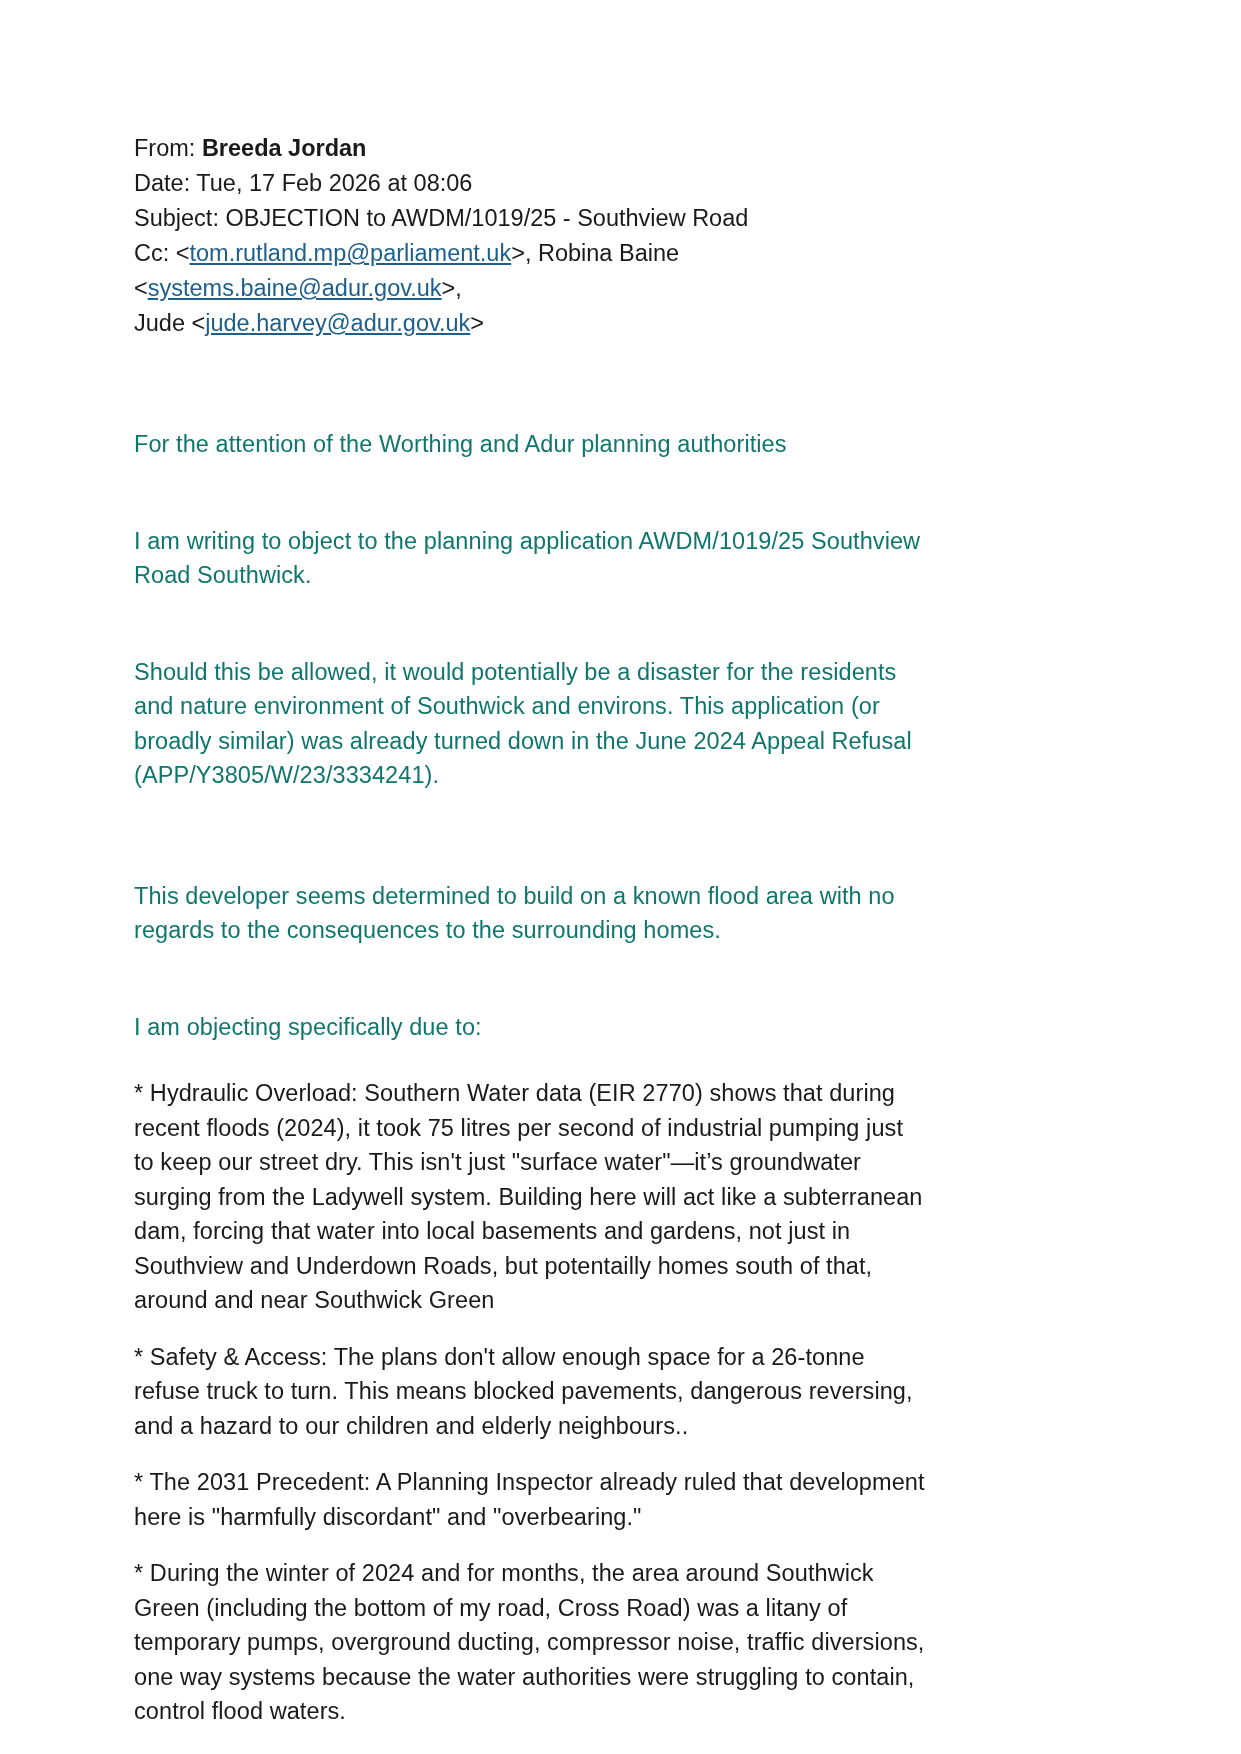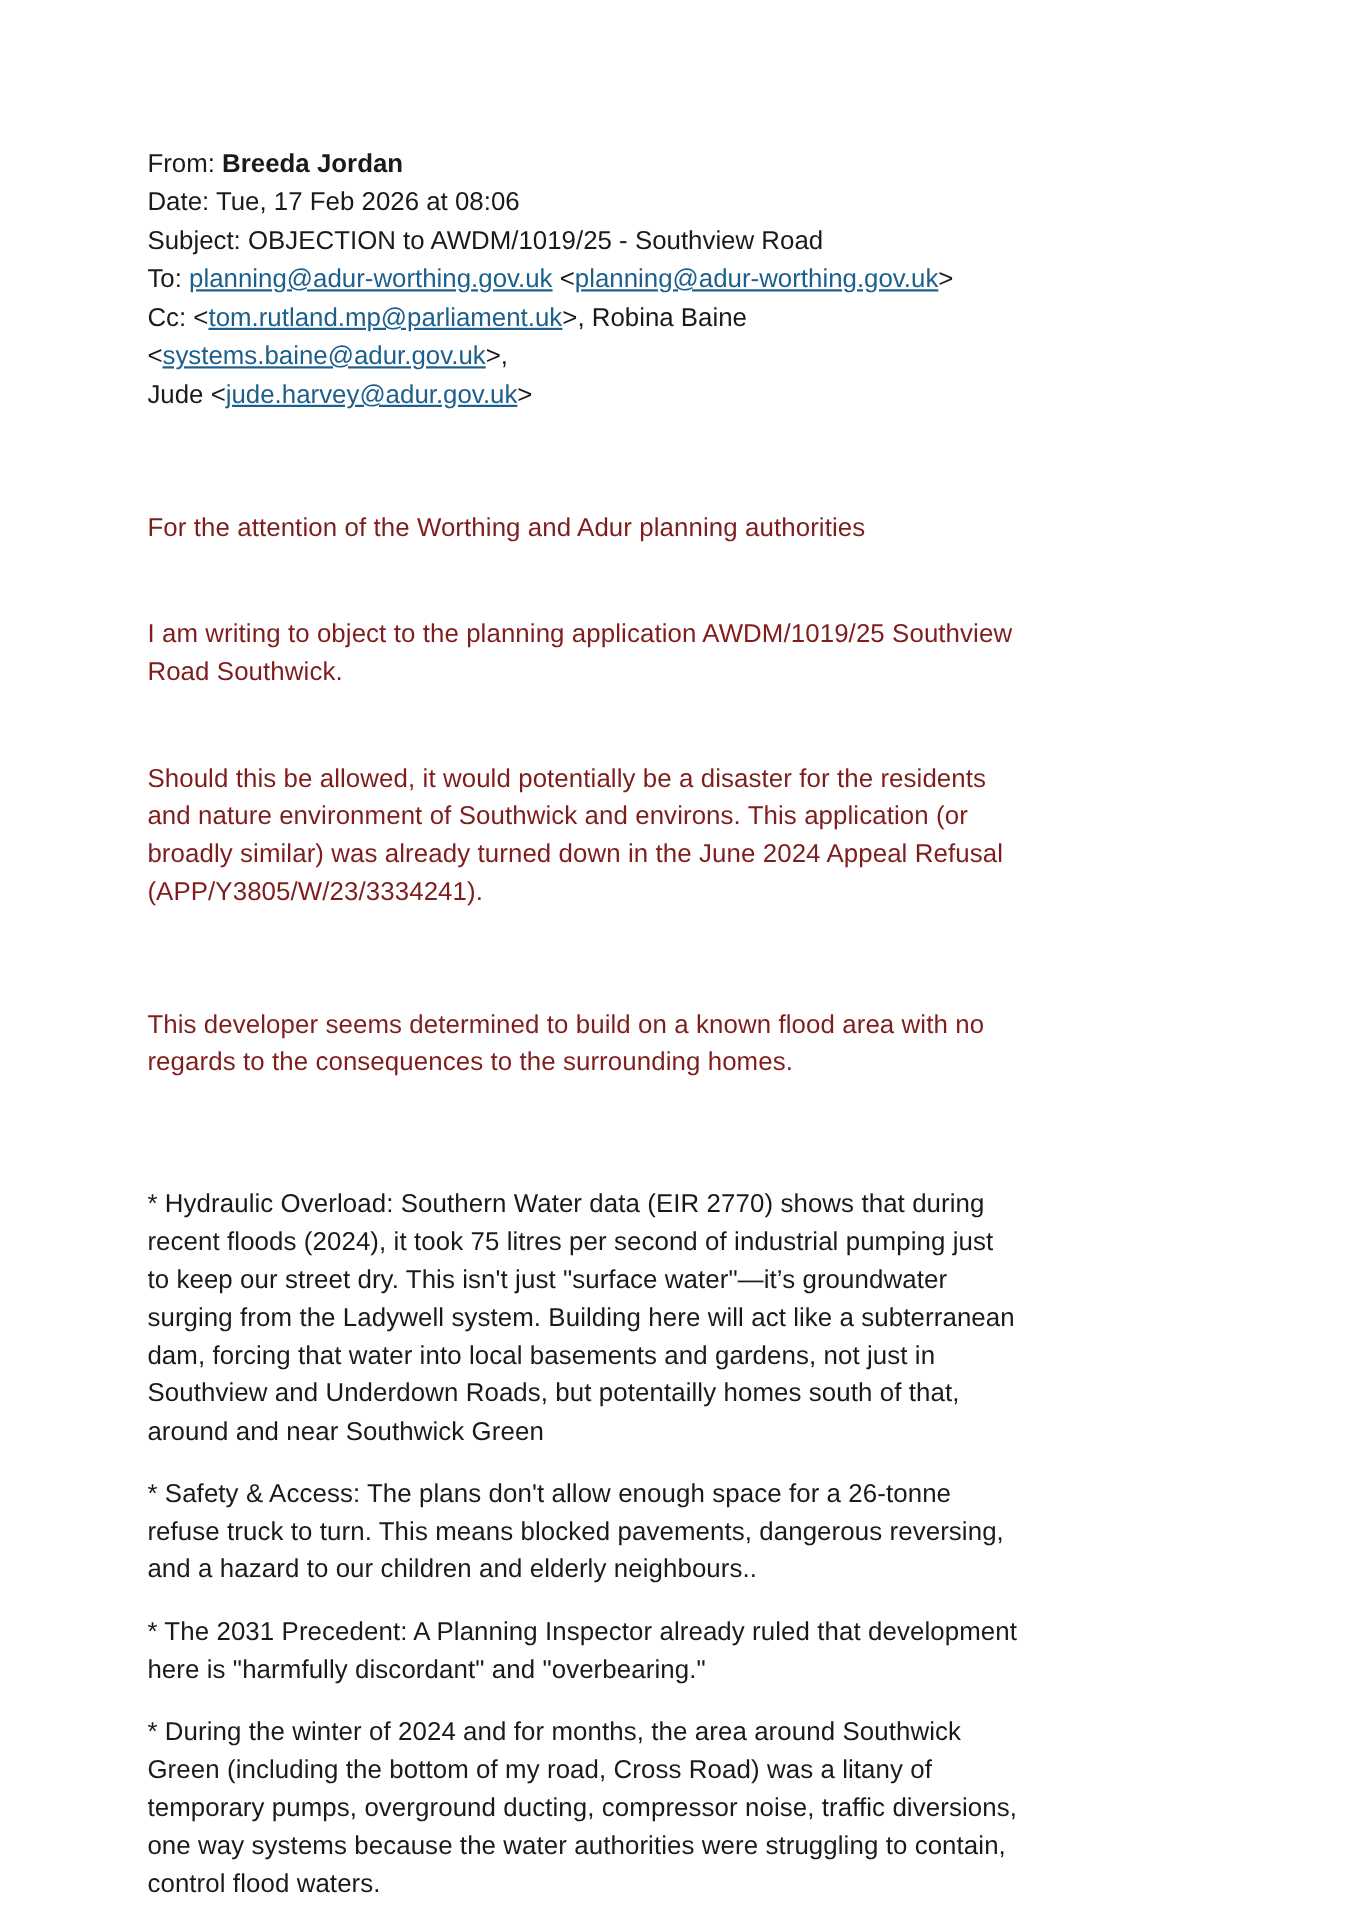--- a/index.html
+++ b/index.html
@@ -43,21 +43,21 @@
   .gap-lg {
     height: 86px;
   }
   .gap-xl {
     height: 62px;
   }
   p.body-para {
     font-size: 23.5px;
     line-height: 34.5px;
     margin: 0;
-    color: #7f1d1d;
+    color: #0f766e;
     letter-spacing: 0.08px;
   }
   .bullet-para {
     font-size: 23.5px;
     line-height: 34.5px;
     margin: 0 0 22px 0;
     color: #1a1a1a;
     letter-spacing: 0.08px;
   }
   .bullet-group {
@@ -76,23 +76,20 @@
     </div>
 
     <div class="header-line">
       <span class="header-label">Date: </span><span>Tue, 17 Feb 2026 at 08:06</span>
     </div>
 
     <div class="header-line">
       <span class="header-label">Subject: </span><span>OBJECTION to AWDM/1019/25 - Southview Road</span>
     </div>
 
-    <div class="header-line">
-      <span class="header-label">To: </span><a class="maillink" href="#">planning@adur-worthing.gov.uk</a><span> &lt;</span><a class="maillink" href="#">planning@adur-worthing.gov.uk</a><span>&gt;</span>
-    </div>
 
     <div class="header-line">
       <span class="header-label">Cc: &lt;</span><a class="maillink" href="#">tom.rutland.mp@parliament.uk</a><span>&gt;, Robina Baine &lt;</span><a class="maillink" href="#">systems.baine@adur.gov.uk</a><span>&gt;,</span>
     </div>
 
     <div class="header-line">
       <span>Jude &lt;</span><a class="maillink" href="#">jude.harvey@adur.gov.uk</a><span>&gt;</span>
     </div>
 
   </div>
@@ -108,20 +105,21 @@
   <div class="gap-xl"></div>
 
   <p class="body-para">Should this be allowed, it would potentially be a disaster for the residents and nature environment of Southwick and environs. This application (or broadly similar) was already turned down in the  June 2024 Appeal Refusal (APP/Y3805/W/23/3334241).</p>
 
   <div class="gap-lg"></div>
 
   <p class="body-para">This developer seems determined to build on a known flood area with no regards to the consequences to the surrounding homes.</p>
 
   <div class="gap-xl"></div>
 
+  <p class="body-para">I am objecting specifically due to:</p>
 
   <div class="bullet-group">
     <p class="bullet-para">* Hydraulic Overload: Southern Water data (EIR 2770) shows that during recent floods (2024), it took 75 litres per second of industrial pumping just to keep our street dry. This isn't just "surface water"—it’s groundwater surging from the Ladywell system. Building here will act like a subterranean dam, forcing that water into local basements and gardens, not just in Southview and Underdown Roads, but potentailly homes south of that, around and near Southwick Green</p>
     <p class="bullet-para">* Safety &amp; Access: The plans don't allow enough space for a 26-tonne refuse truck to turn. This means blocked pavements, dangerous reversing, and a hazard to our children and elderly neighbours..</p>
     <p class="bullet-para">* The 2031 Precedent: A Planning Inspector already ruled that development here is "harmfully discordant" and "overbearing."</p>
     <p class="bullet-para">* During the winter of 2024 and for months, the area around Southwick Green (including the bottom of my road, Cross Road) was a litany of temporary pumps, overground ducting, compressor noise, traffic diversions, one way systems because the water authorities were struggling to contain, control flood waters.</p>
   </div>
 
 </div>
 

